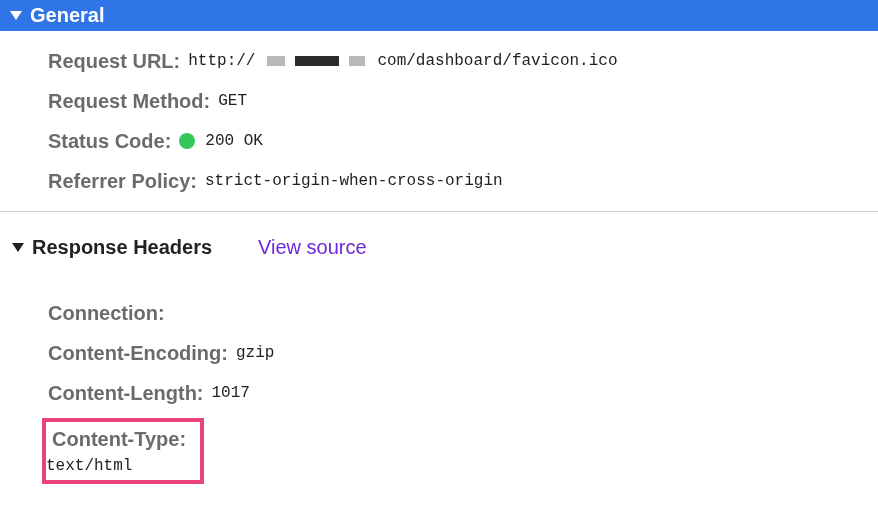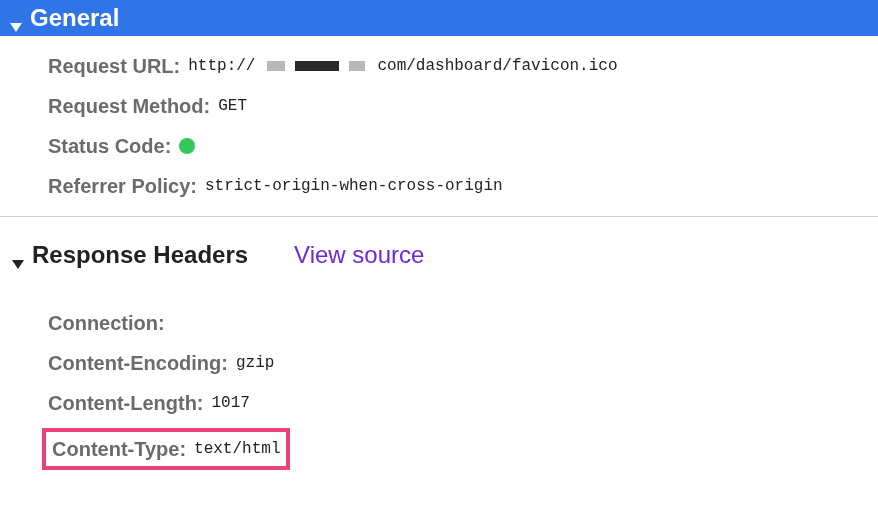--- a/index.html
+++ b/index.html
@@ -14,23 +14,23 @@
       width: 878px;
       height: 508px;
       overflow: hidden;
     }
     .section-header {
       background: #3075e8;
       color: #ffffff;
       font-weight: 700;
       padding: 4px 10px;
       display: flex;
-      align-items: flex-end;
+      align-items: center;
       gap: 6px;
-      font-size: 24px;
+      font-size: 20px;
     }
     .section-header.plain {
       background: transparent;
       color: #222222;
       font-weight: 700;
       padding: 24px 12px;
       border-top: 1px solid #d0d0d0;
       margin-top: 6px;
     }
     .triangle {
@@ -79,20 +79,21 @@
       color: #6d28d9;
       font-weight: 400;
       margin-left: 40px;
       cursor: pointer;
     }
     .highlight-box {
       border: 4px solid #e8447b;
       display: inline-flex;
       padding: 2px 6px 2px 0;
       margin-left: -6px;
+      flex-direction: column;
     }
     .highlight-box .label {
       margin-left: 6px;
     }
     .redact {
       display: inline-block;
       height: 10px;
       background: #2a2a2a;
       margin: 0 2px;
     }
@@ -135,20 +136,21 @@
 
   <div class="row">
     <span class="label">Request Method:</span>
     <span class="value">GET</span>
   </div>
 
   <div class="row">
     <span class="label">Status Code:</span>
     <span class="value">
       <span class="status-dot"></span>
+      <span>200 OK</span>
     </span>
   </div>
 
 
   <div class="row">
     <span class="label">Referrer Policy:</span>
     <span class="value">strict-origin-when-cross-origin</span>
   </div>
 
 </div>

